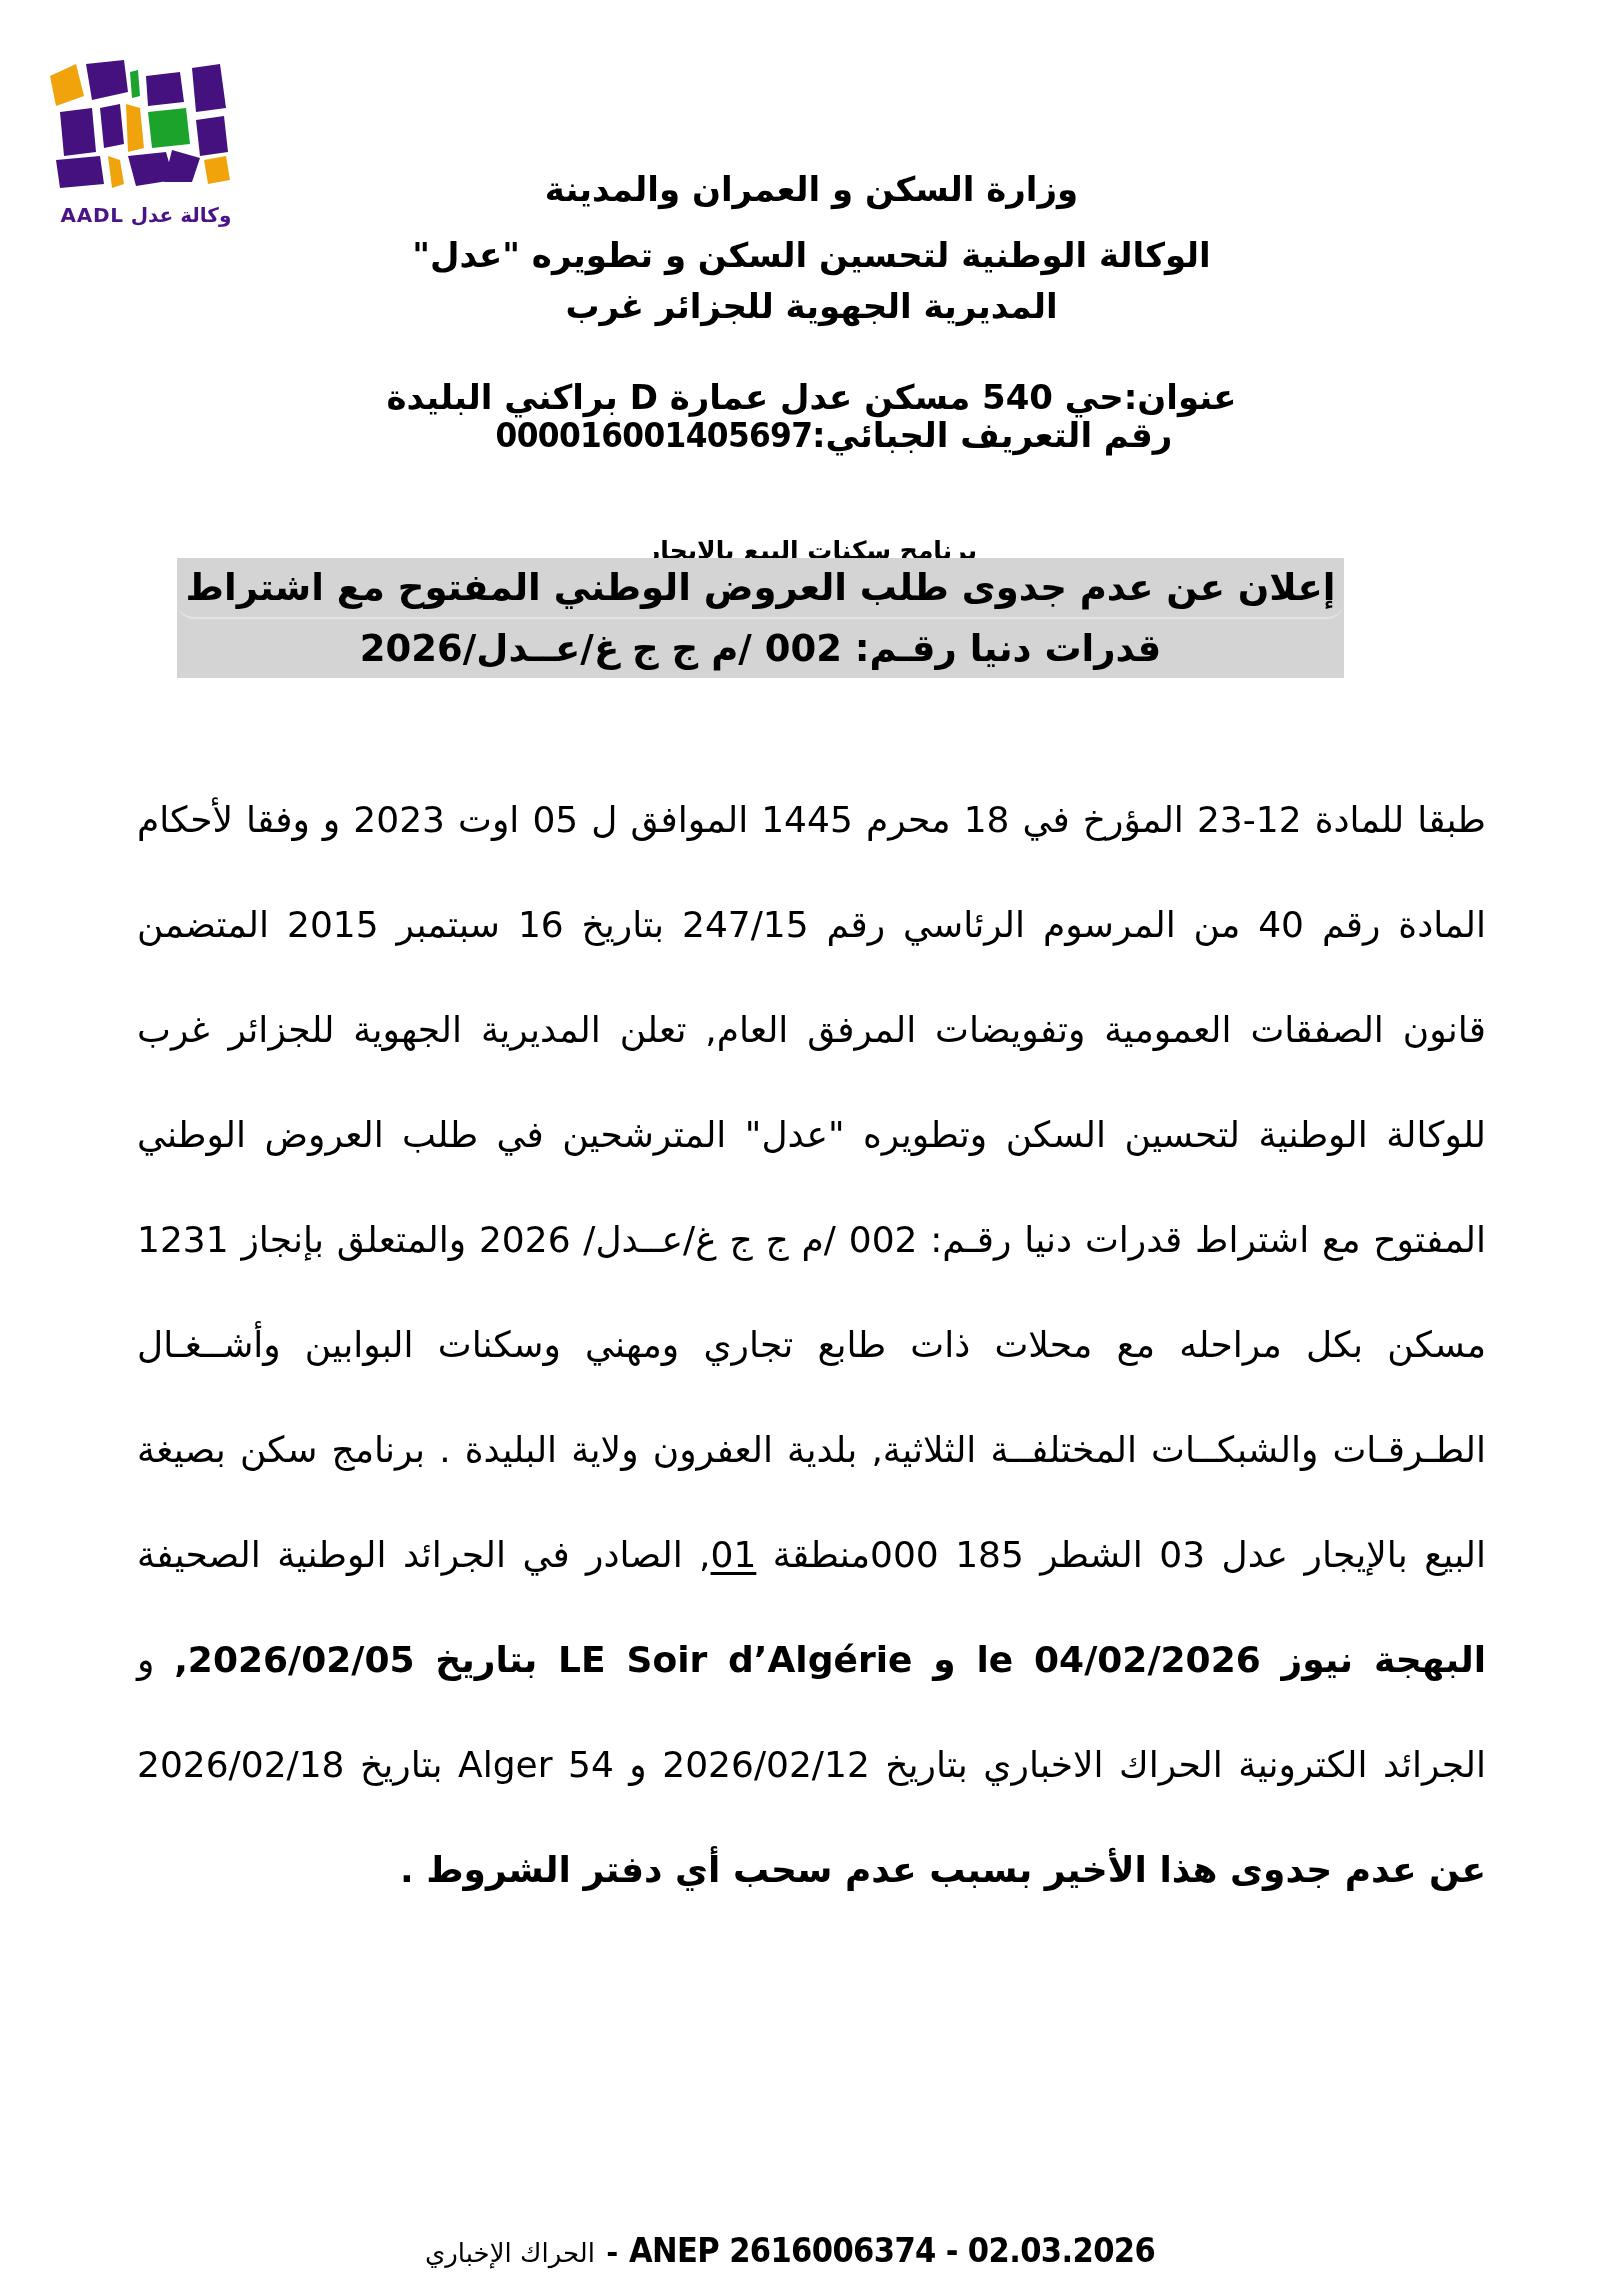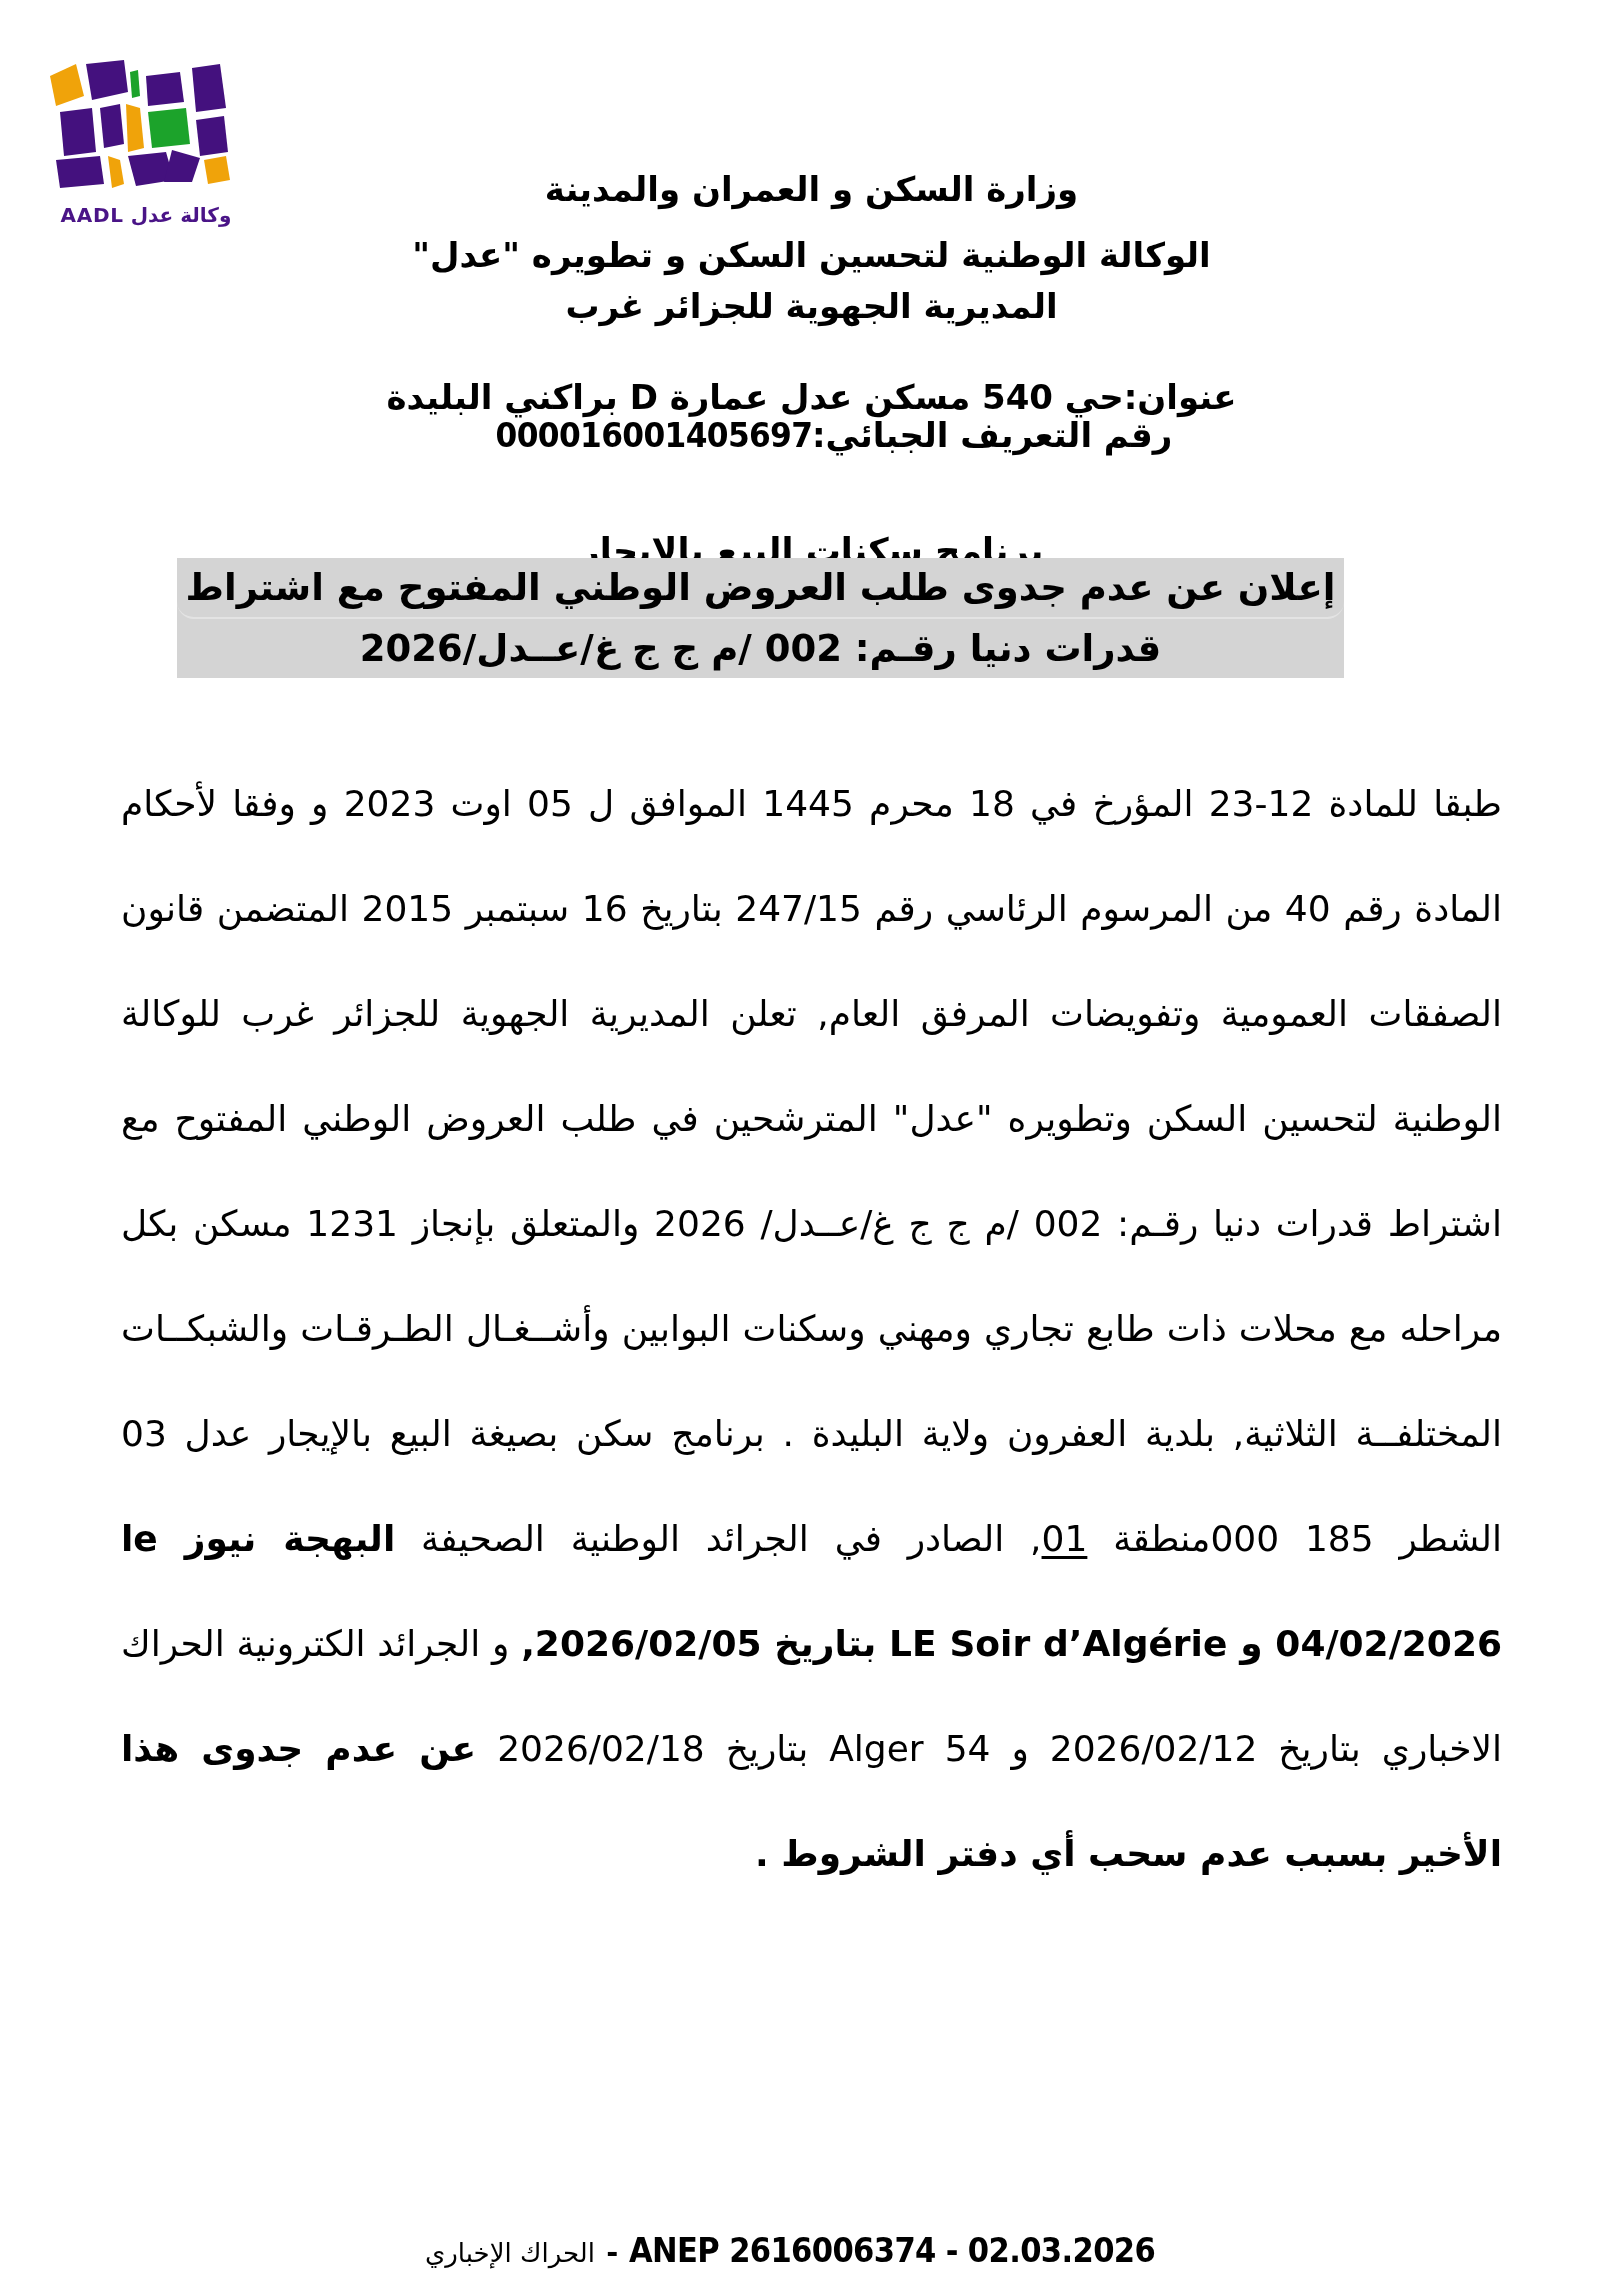--- a/index.html
+++ b/index.html
@@ -25,21 +25,21 @@
     position:absolute;left:0;width:100%;
     text-align:center;font-weight:bold;font-size:34px;line-height:52px;
     white-space:nowrap;
     margin-top:47px;
   }
   .hl1{top:116px;}
   .hl2{top:182px;}
   .hl3{top:233px;}
   .hl4{top:324px;}
   .hl5{top:362px;}
-  .hl6{top:478px;font-size:35px;}
+  .hl6{top:478px;font-size:25px;}
   .taxnum{
     display:inline-block;direction:ltr;
     font-weight:bold;letter-spacing:-0.7px;
     margin-inline-start:17px;
     transform:scaleX(.92);transform-origin:right center;
   }
   
   .notice-box{
     position:absolute;left:177px;top:558px;width:1167px;
     background:#D4D4D4;
@@ -47,21 +47,21 @@
   .nline{
     height:59px;line-height:59px;text-align:center;
     font-weight:bold;font-size:37px;white-space:nowrap;border-radius:17px;
   }
   .nline.first{border-bottom:2px solid #E3E3E3;}
   
   .body-wrap{
     position:absolute;left:121px;top:751px;width:1381px;
   }
   .body-wrap p{
-    margin:0;
+    margin:16px;
     font-size:36px;line-height:105px;
     text-align:justify;
     text-justify:inter-word;
   }
   .b{font-weight:bold;}
   .u{text-decoration:underline;text-underline-offset:5.2px;}
   
   .footer{
     position:absolute;left:8px;top:2230px;width:100%;
     direction:ltr;text-align:center;white-space:nowrap;

